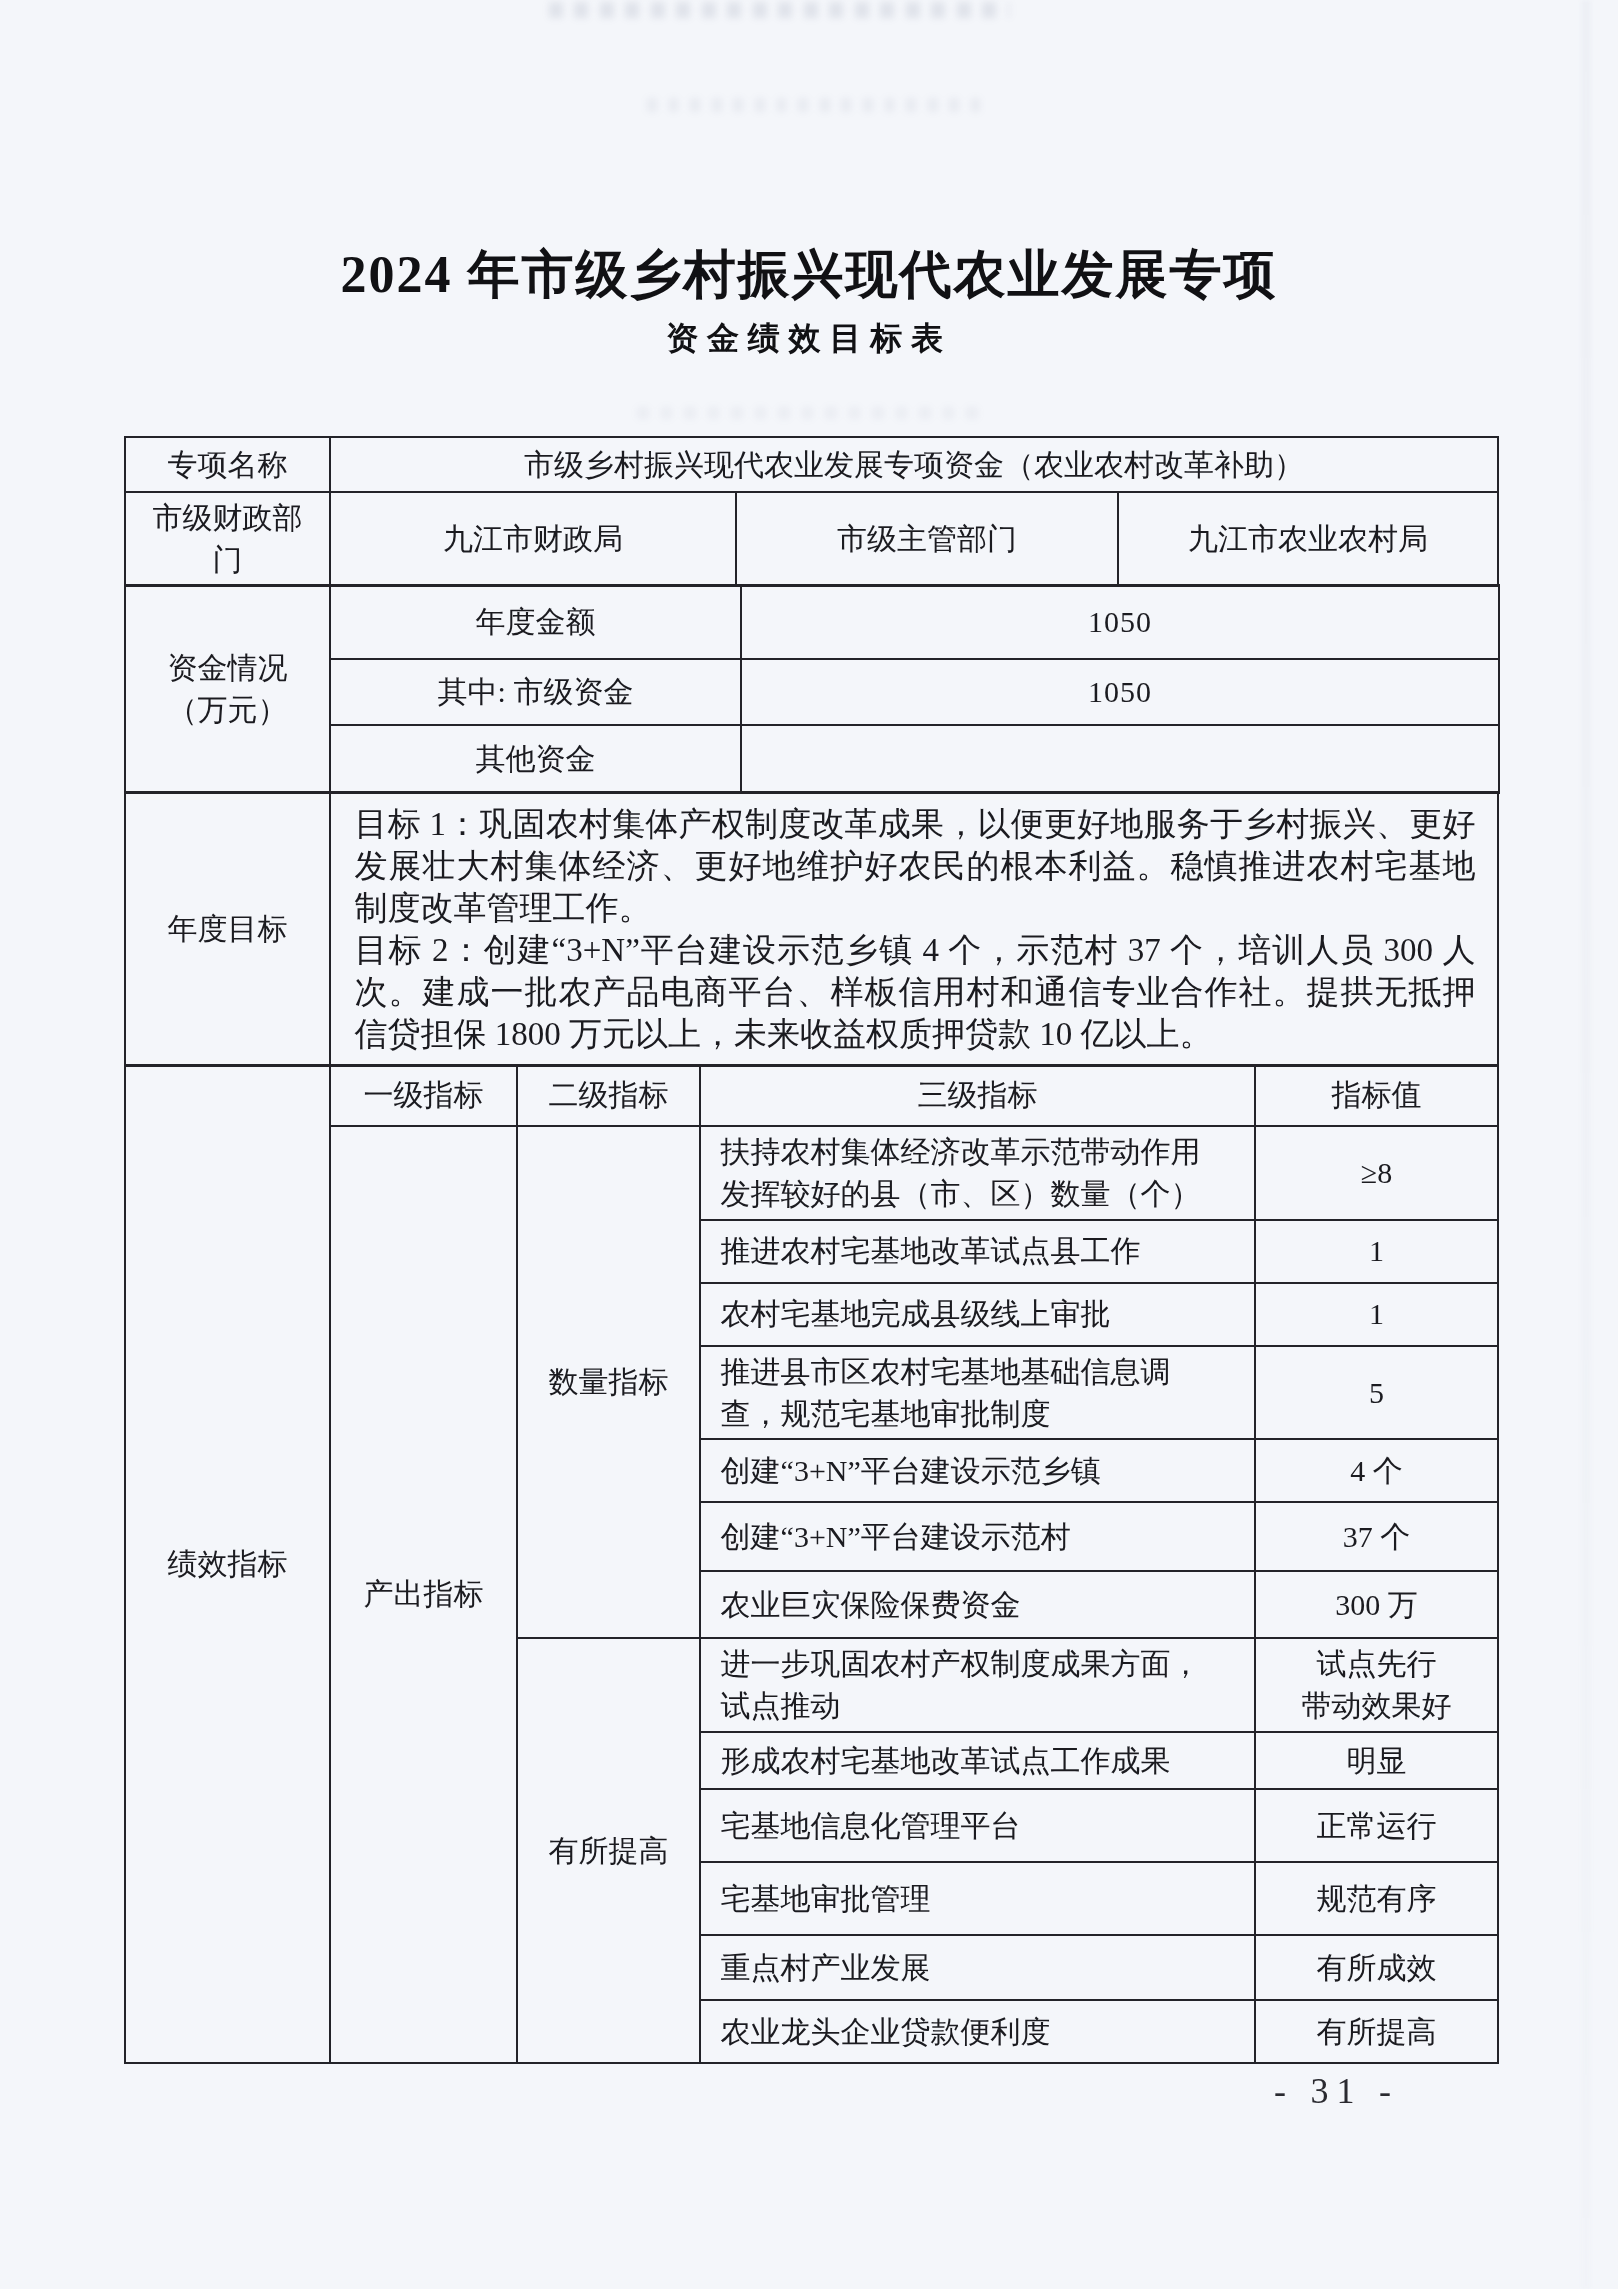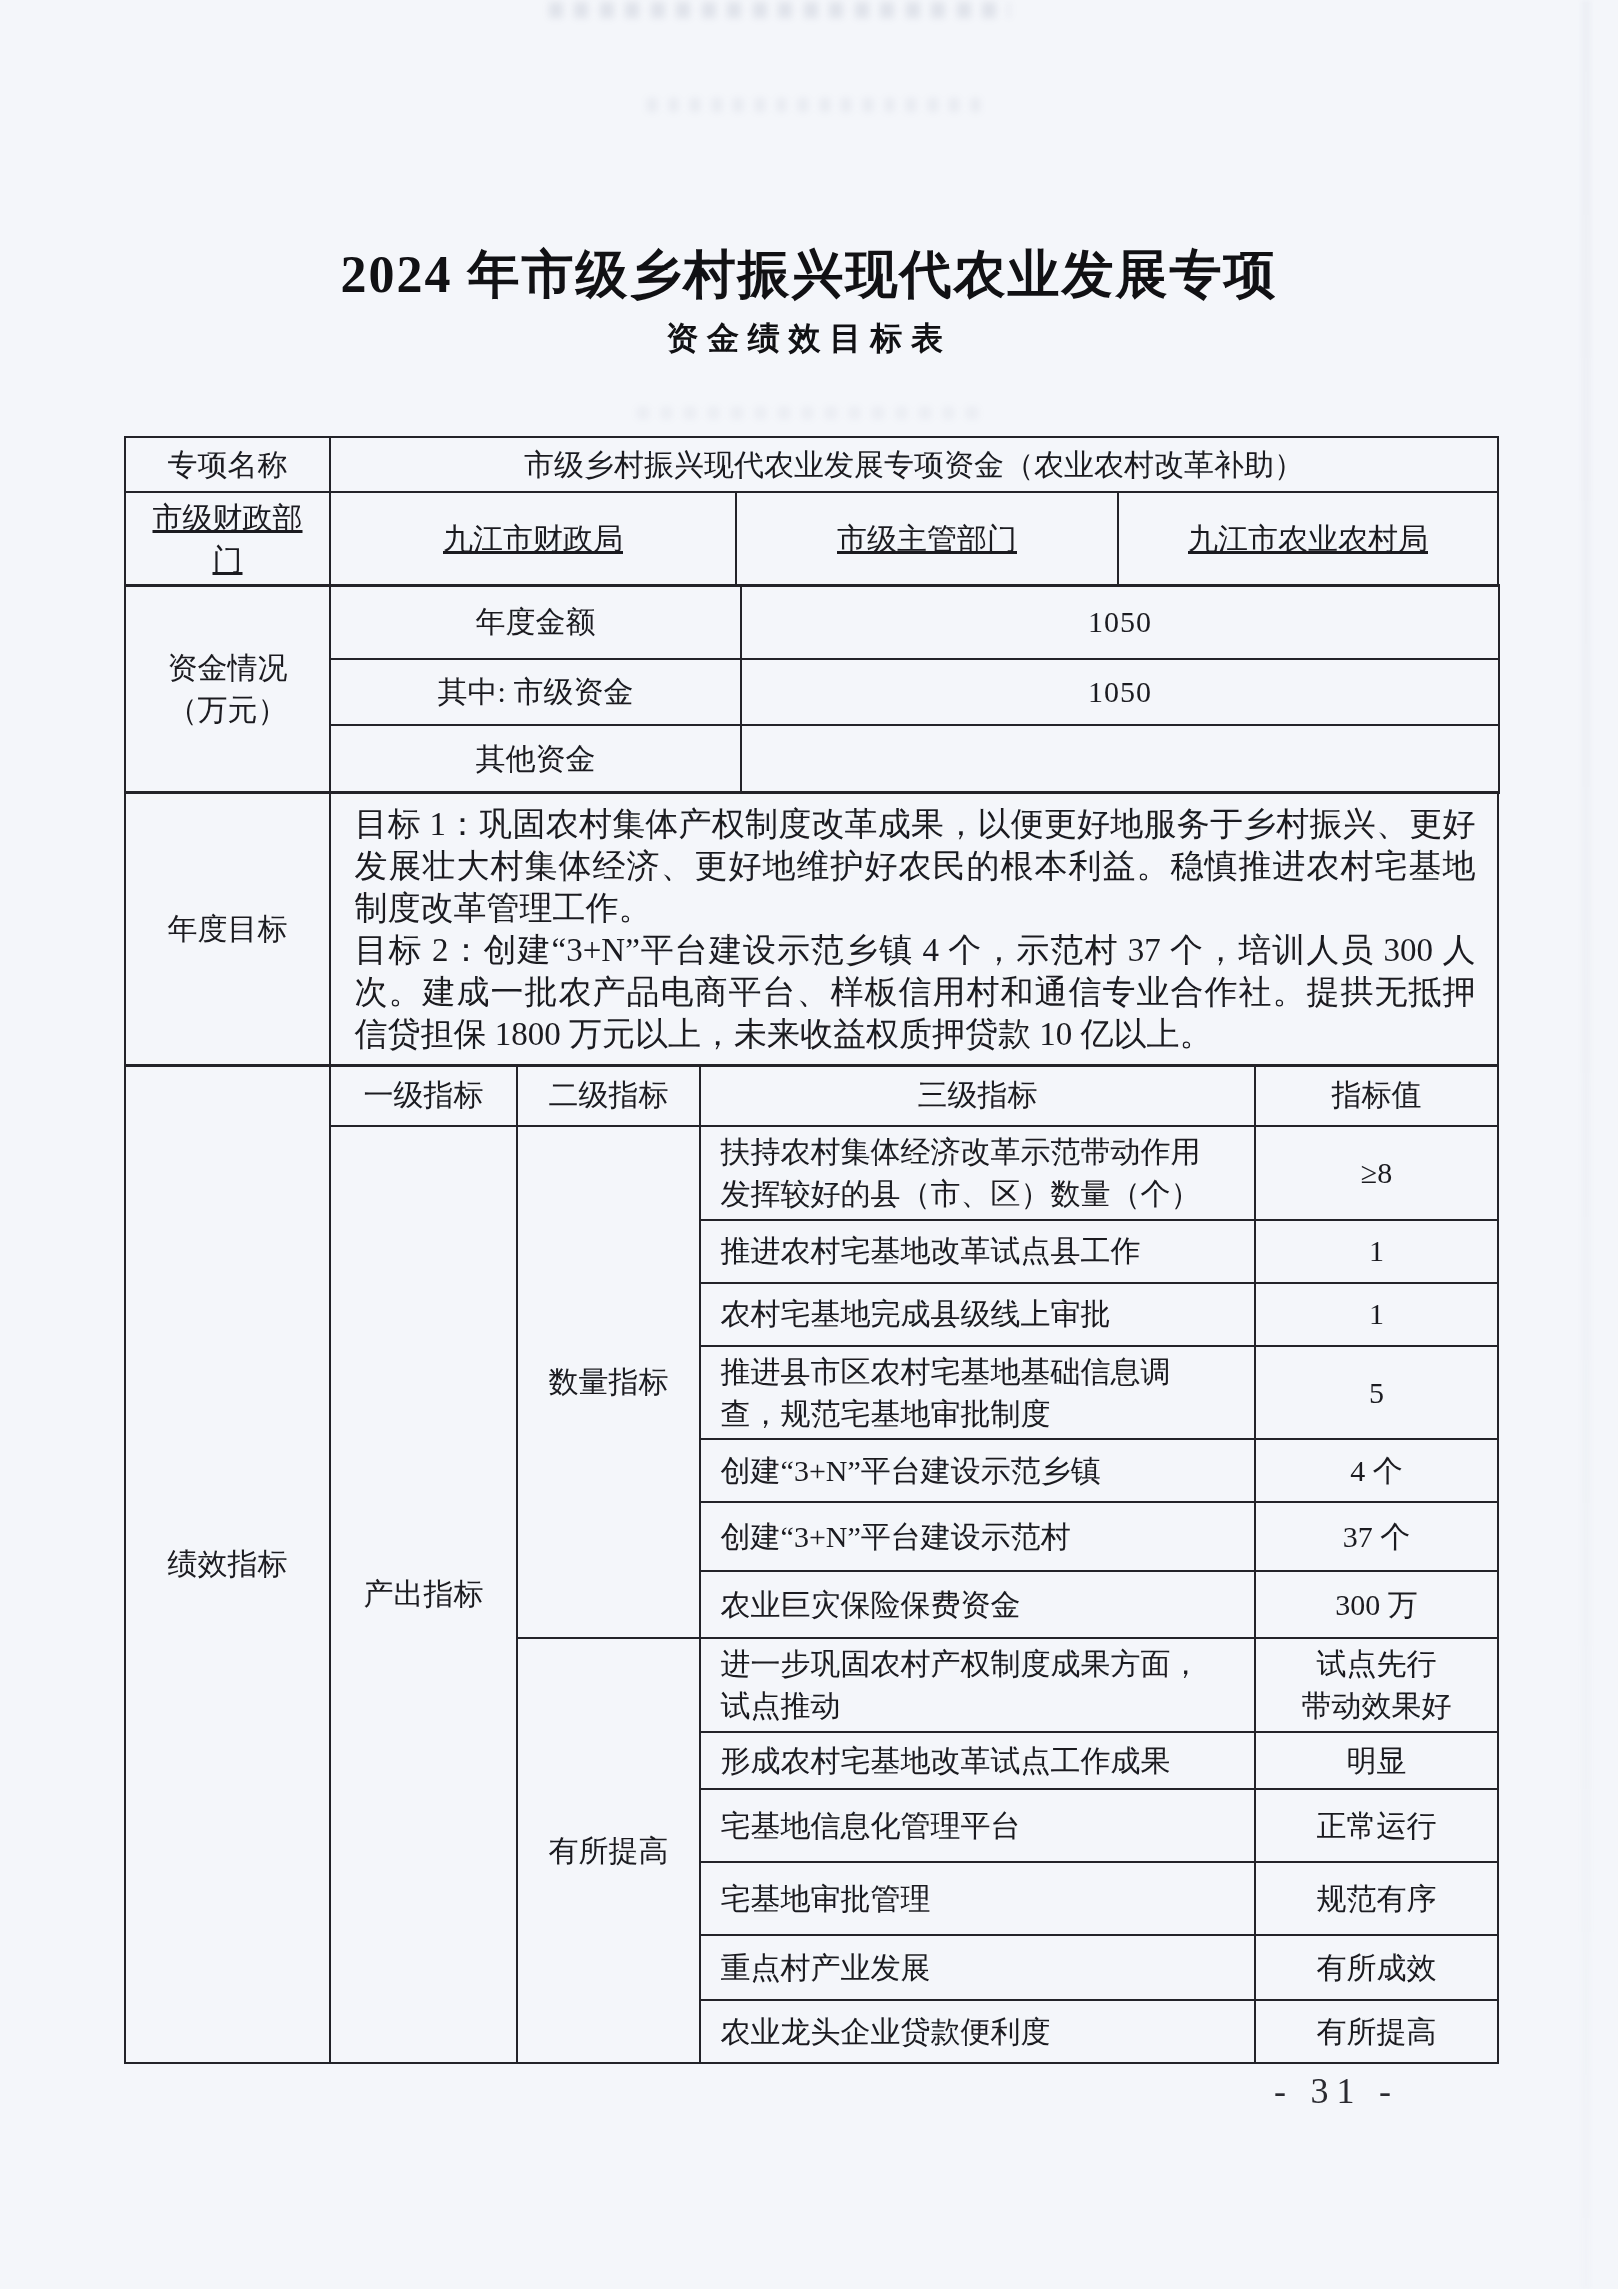--- a/index.html
+++ b/index.html
@@ -43,21 +43,21 @@
   .prewrap{white-space:pre-line;}
   .left-cell{text-align:left;padding-left:19.6px;padding-right:20px;}
   .goal-text{
     text-align:justify;white-space:pre-line;
     padding:9.8px 21.6px 9.8px 23.5px;
     font-size:33px;line-height:42px;
   }
   .num{letter-spacing:1px;}
 
   
-  .rA1{height:55px;} .rA2{height:88px;text-decoration:underline;}
+  .rA1{height:55px;} .rA2{height:88px;}
   .rB1{height:74px;} .rB2{height:66px;} .rB3{height:68px;}
   .rC1{height:257px;}
   .rH{height:61px;}
   .rd1{height:94px;} .rd2{height:63px;} .rd3{height:63px;} .rd4{height:90px;}
   .rd5{height:63px;} .rd6{height:69px;} .rd7{height:67px;} .rd8{height:90px;}
   .rd9{height:57px;} .rd10{height:73px;} .rd11{height:73px;} .rd12{height:65px;} .rd13{height:63px;}
 
   .page-number{
     position:absolute;top:2070px;left:1274px;
     font-size:36px;letter-spacing:7.8px;color:#2a2a30;

